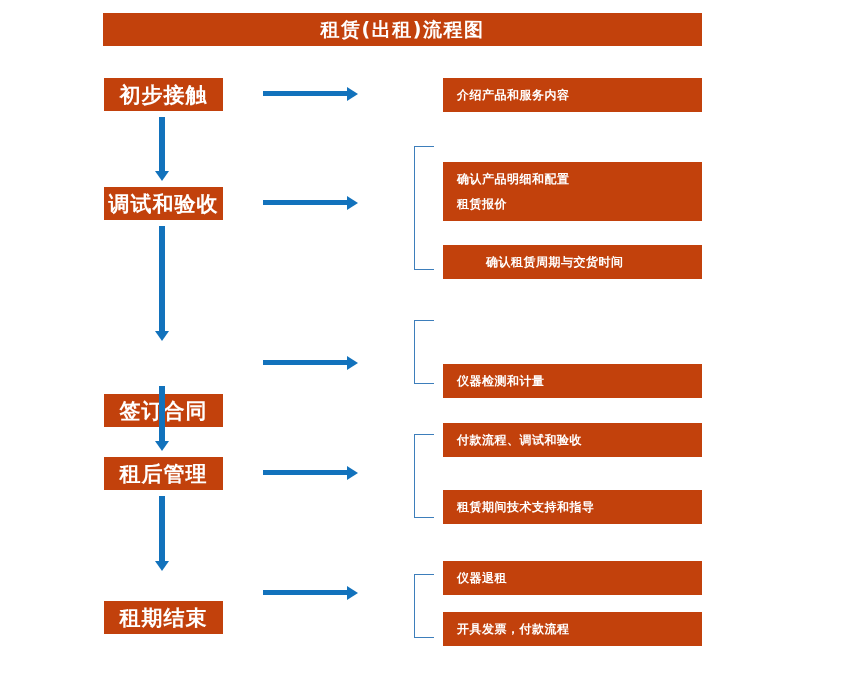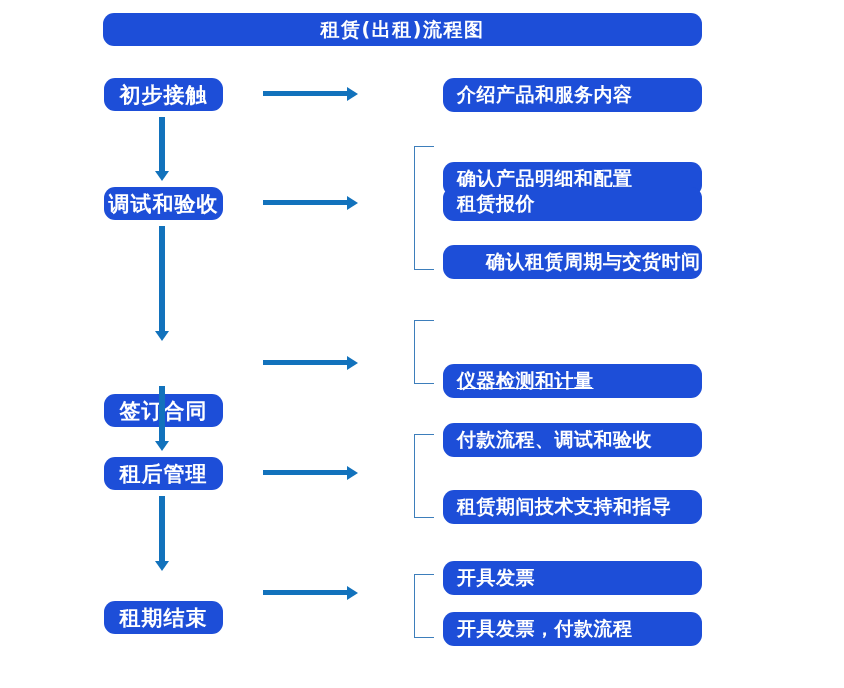--- a/index.html
+++ b/index.html
@@ -15,29 +15,28 @@
     overflow: hidden;
   }
   #canvas {
     position: absolute;
     left: 0; top: 0;
     width: 844px;
     height: 688px;
   }
   .box {
     position: absolute;
-    background: #1d4ed8;
+    background: #c2410c;
     color: #ffffff;
     font-weight: bold;
     display: flex;
     align-items: center;
     box-sizing: border-box;
     letter-spacing: 1px;
     white-space: nowrap;
-    border-radius: 11px;
   }
   .title-bar {
     left: 103px;
     top: 13px;
     width: 599px;
     height: 33px;
     justify-content: center;
     font-size: 19px;
     letter-spacing: 1.5px;
   }
@@ -47,21 +46,21 @@
     height: 33px;
     justify-content: center;
     font-size: 21px;
     letter-spacing: 1px;
   }
   .detail-box {
     left: 443px;
     width: 259px;
     height: 34px;
     padding-left: 14px;
-    font-size: 19px;
+    font-size: 12px;
     letter-spacing: 0.5px;
   }
   
   .v-arrow {
     position: absolute;
     left: 155px;
     width: 14px;
   }
   .v-arrow .shaft {
     position: absolute;
@@ -170,21 +169,21 @@
   <div class="bracket" style="top:320px; height:64px;"></div>
   <div class="bracket" style="top:434px; height:84px;"></div>
   <div class="bracket" style="top:574px; height:64px;"></div>
 
   <div class="box detail-box" style="top:78px;">介绍产品和服务内容</div>
 
   <div class="box detail-box" style="top:129px;margin-top:33px;">确认产品明细和配置</div>
   <div class="box detail-box" style="top:187px;">租赁报价</div>
   <div class="box detail-box" style="top:245px;padding-left:43px;">确认租赁周期与交货时间</div>
 
-  <div class="box detail-box" style="top:364px;text-decoration:underline;">仪器检测和计量</div>
+  <div class="box detail-box" style="top:364px;">仪器检测和计量</div>
 
   <div class="box detail-box" style="top:423px;">付款流程、调试和验收</div>
   <div class="box detail-box" style="top:490px;">租赁期间技术支持和指导</div>
 
-  <div class="box detail-box" style="top:561px;">开具发票</div>
+  <div class="box detail-box" style="top:561px;">仪器退租</div>
   <div class="box detail-box" style="top:612px;">开具发票，付款流程</div>
 
 </div>
 
 </body></html>

